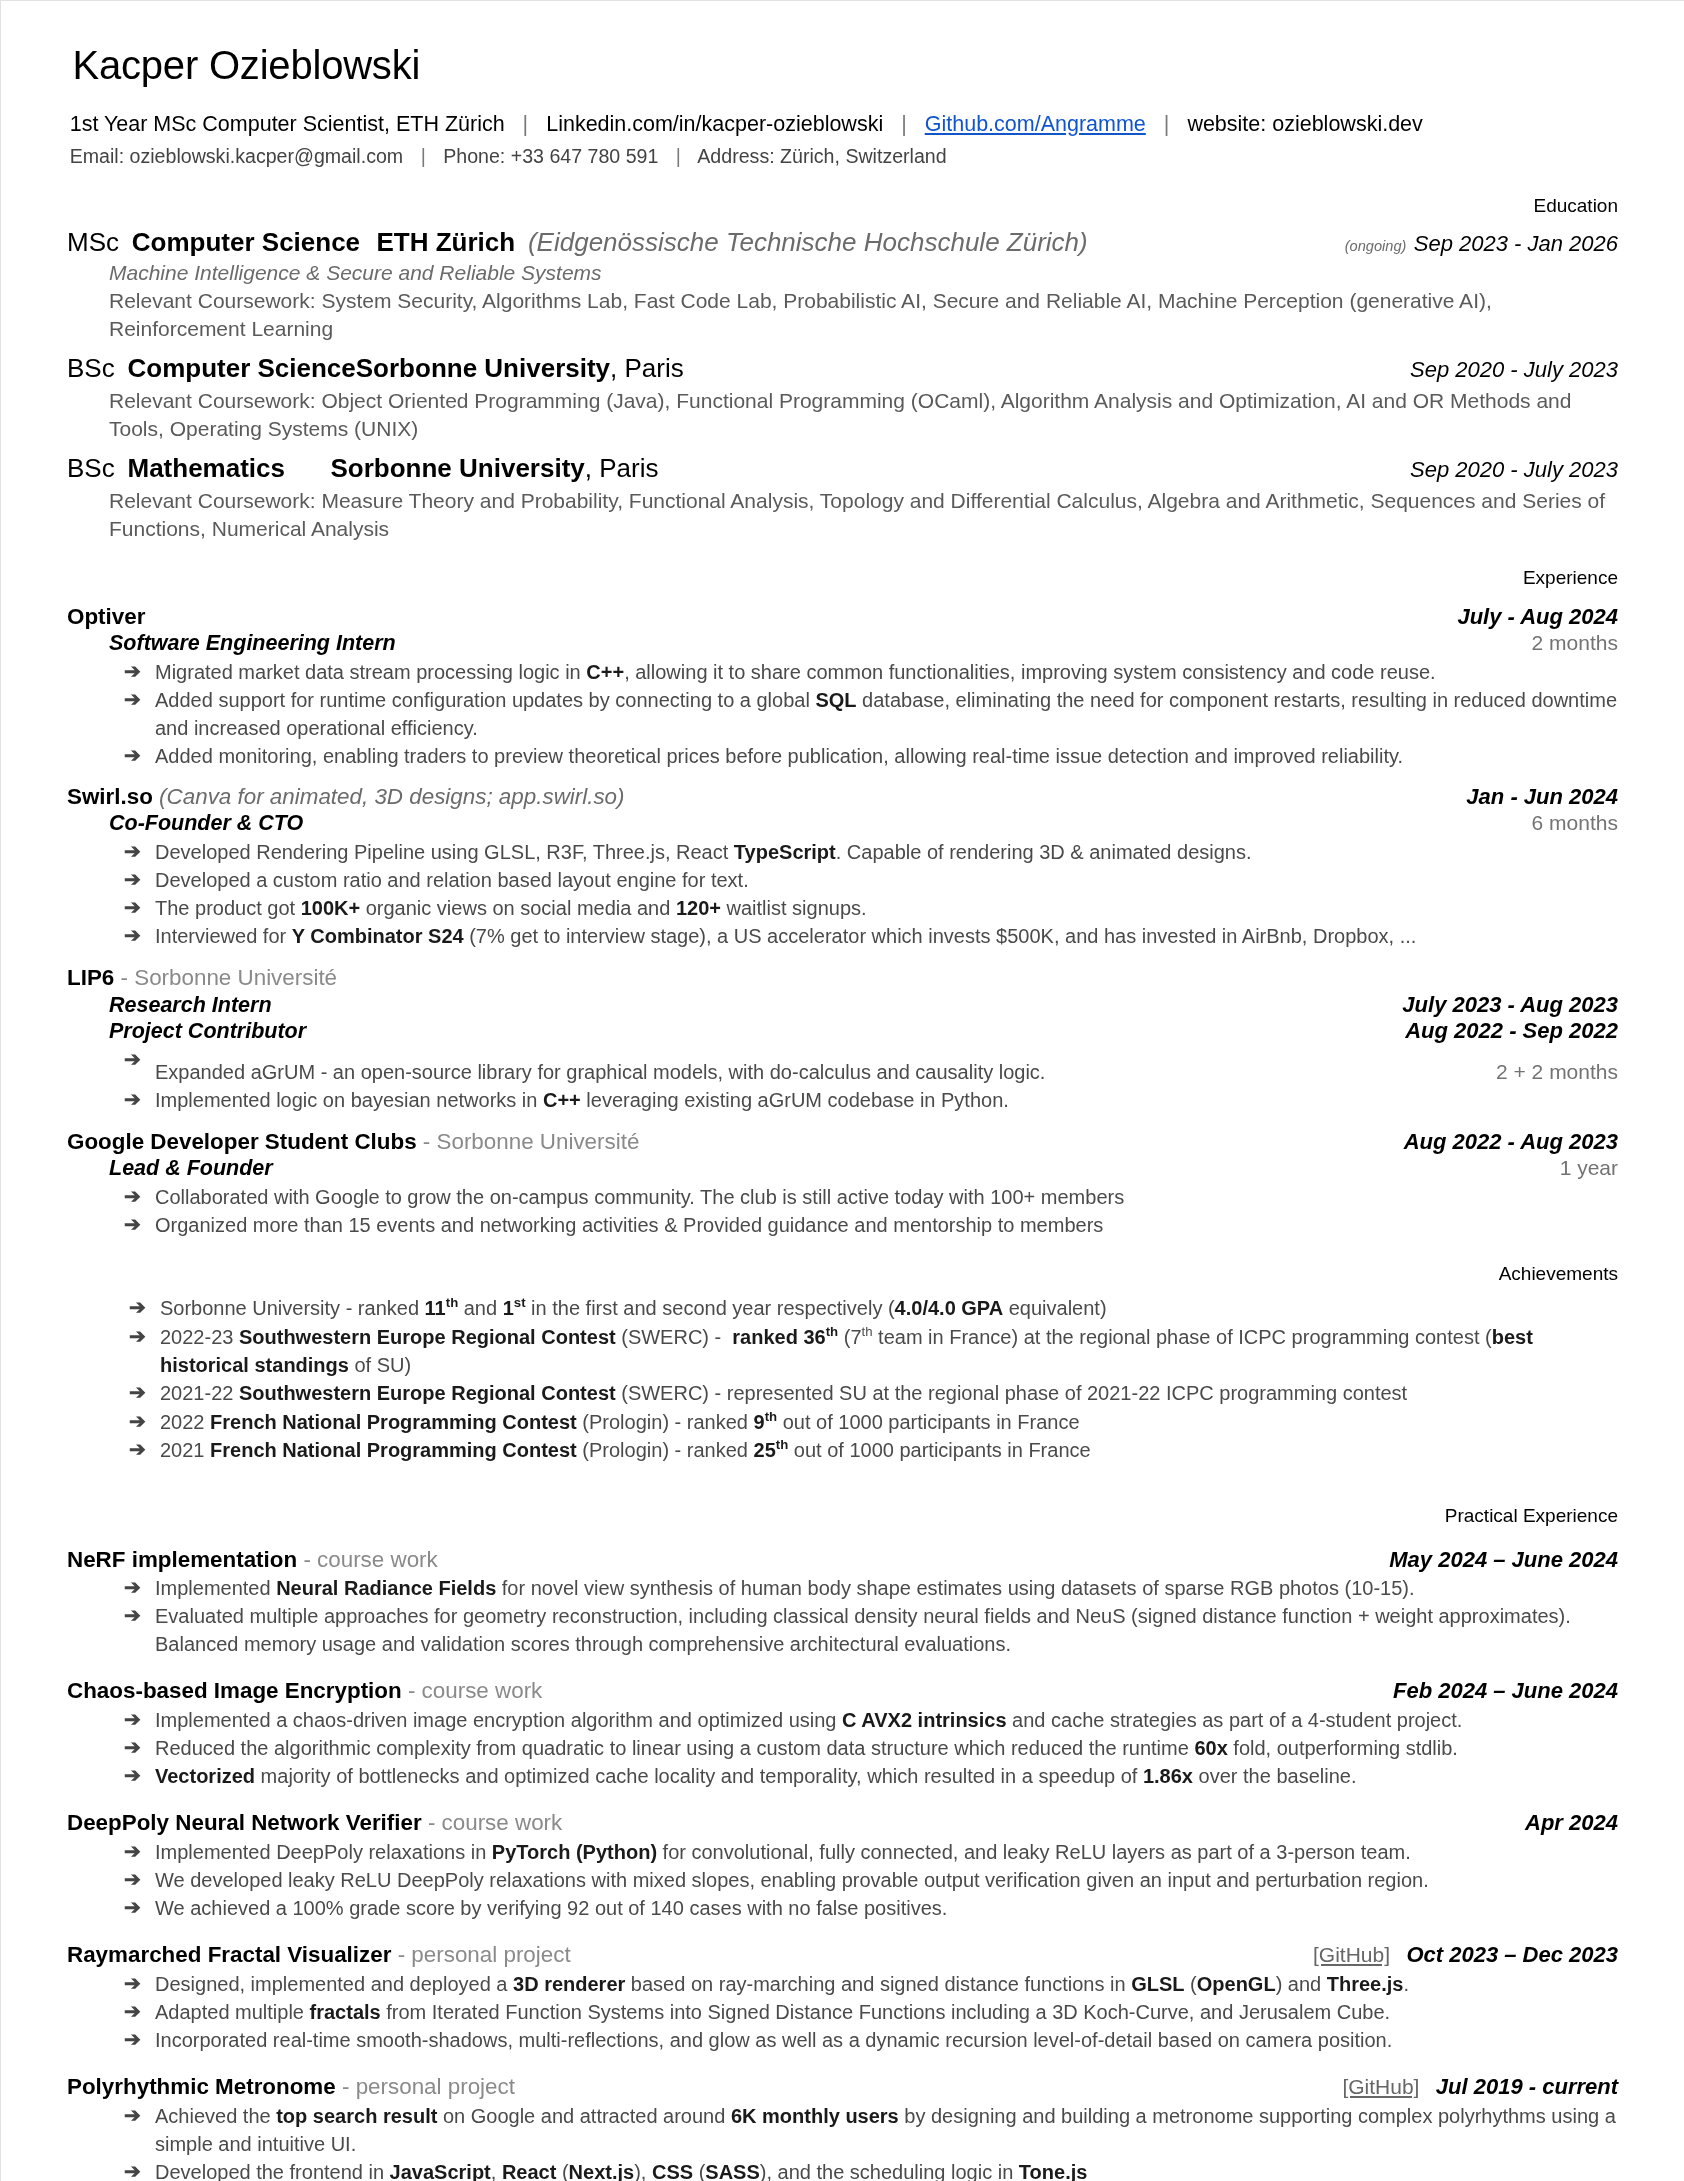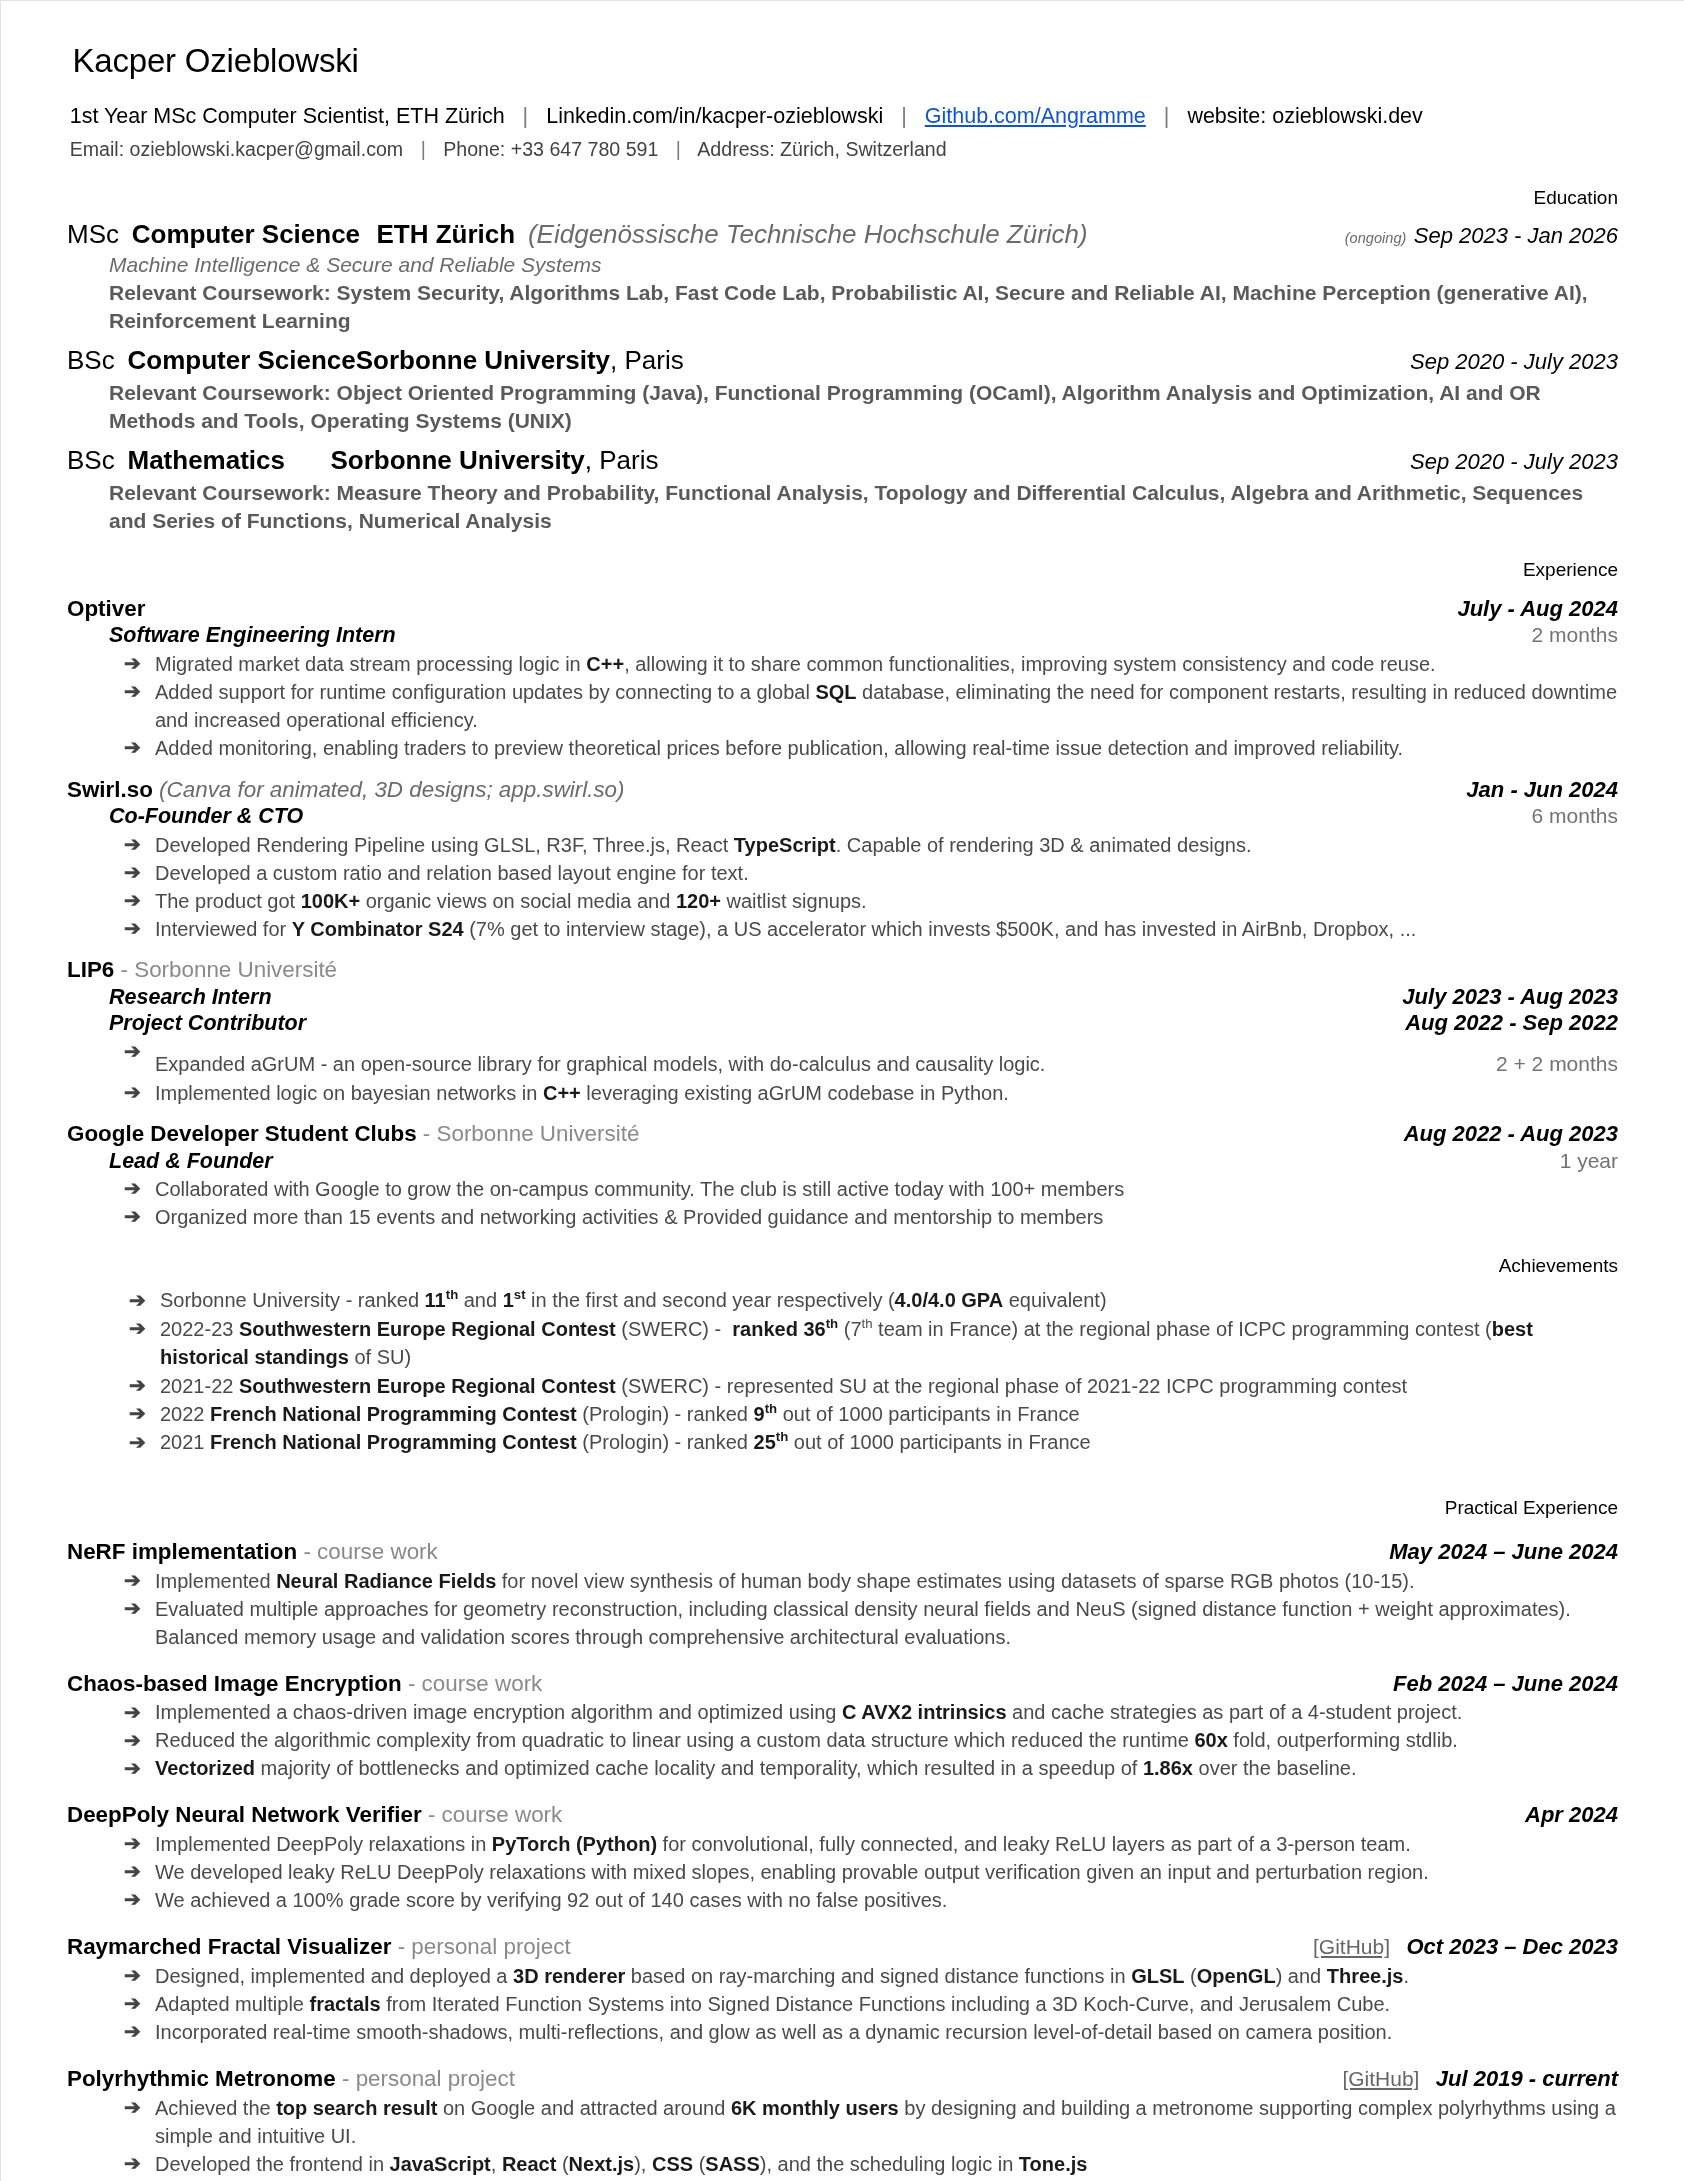--- a/index.html
+++ b/index.html
@@ -17,21 +17,21 @@
     min-height: 2182px;
     box-sizing: border-box;
     background: #ffffff;
     border: 0.9px solid #e2e2e2;
     padding: 42px 66px 37px 66px;
     color: #000000;
   }
 
   
   .name {
-    font-size: 33px;
+    font-size: 40px;
     font-weight: 400;
     line-height: 1.1;
     letter-spacing: -0.2px;
     margin: 0 0 22px 5.5px;
     color: #000;
   }
   .contact-line {
     font-size: 21.5px;
     line-height: 1.42;
     color: #000;
@@ -104,21 +104,20 @@
     font-style: italic;
     color: #6b6b6b;
     font-size: 21px;
     margin: 1.8px 0 0 42px;
   }
   .edu-course {
     color: #5a5a5a;
     font-size: 21px;
     line-height: 1.33;
     margin: 1.8px 0 0 42px;
-    font-weight: bold;
   }
   .w-spacer-1 { display: inline-block; width: 16.4px; }
   .w-spacer-2 { display: inline-block; width: 12.8px; }
   .w-school-col { display: inline-block; min-width: 203px; }
 
   
   .exp-entry { margin-top: 12.8px; }
   .exp-org {
     font-size: 22.4px;
     font-weight: bold;

